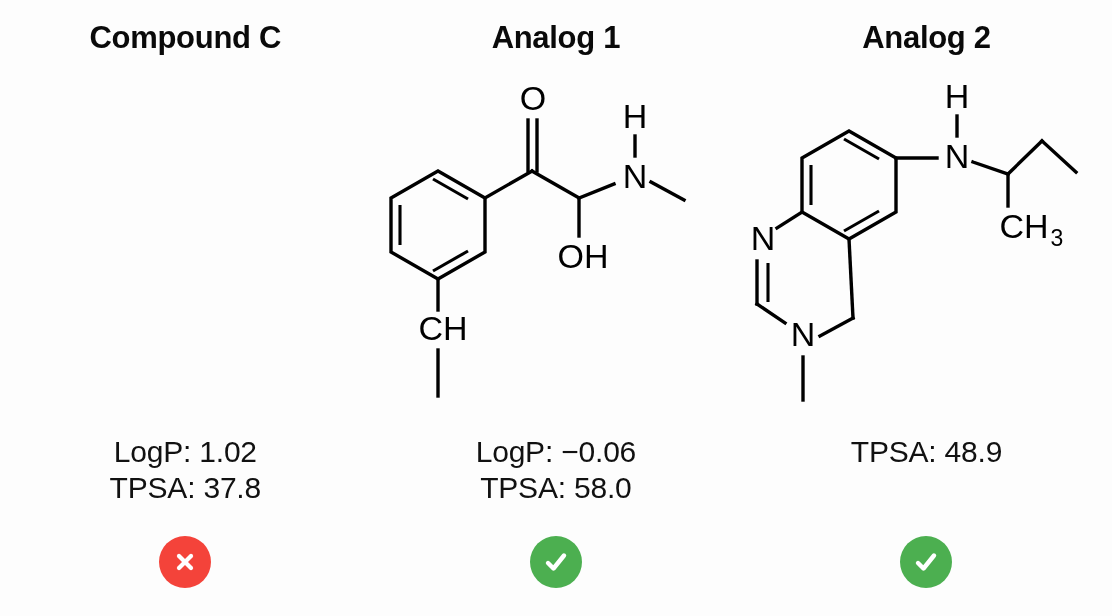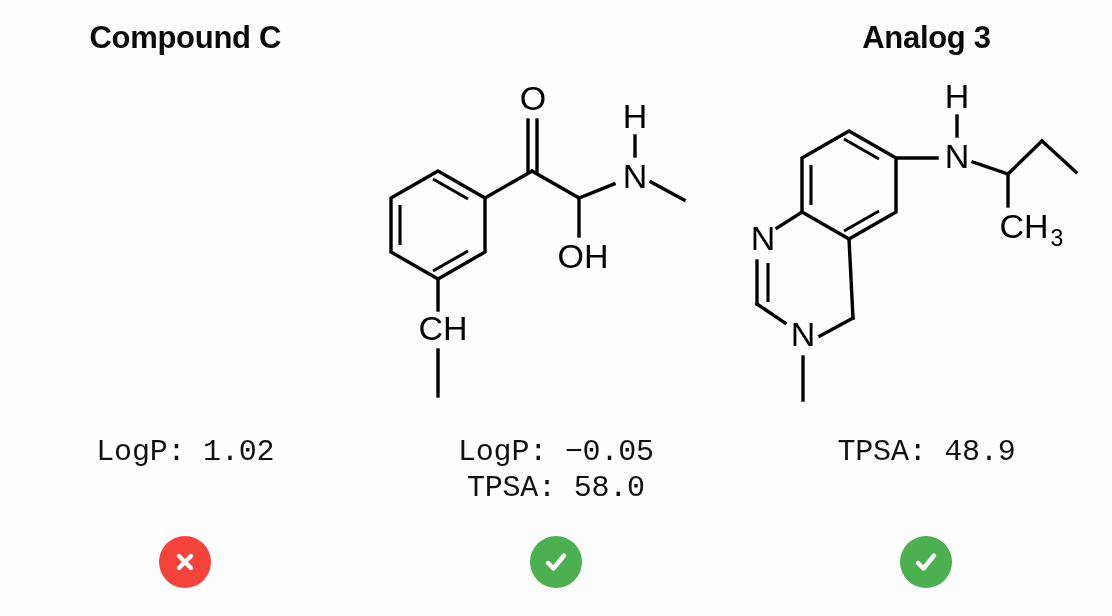--- a/index.html
+++ b/index.html
@@ -56,21 +56,20 @@
     left: 0;
     width: 370.6px;
     text-align: center;
   }
   .prop-line {
     font-size: 30px;
     line-height: 36px;
     color: #111111;
     letter-spacing: -0.2px;
     white-space: nowrap;
-    font-family: Liberation Mono, monospace;
   }
   .badge-wrap {
     position: absolute;
     top: 536px;
     left: 0;
     width: 370.6px;
     display: flex;
     justify-content: center;
   }
   .badge {
@@ -113,33 +112,35 @@
 <body>
 
 <div class="board">
 
   <div class="panel">
     <div class="panel-title">Compound C</div>
 
 
     <div class="props">
       <div class="prop-line">LogP: 1.02</div>
+      <div class="prop-line">TPSA: 37.8</div>
     </div>
 
     <div class="badge-wrap">
       <div class="badge" style="background:#f4433a">
         <svg width="30" height="30" viewBox="0 0 30 30">
           <line x1="9" y1="9" x2="21" y2="21" stroke="#ffffff" stroke-width="4.2" stroke-linecap="round"></line>
           <line x1="21" y1="9" x2="9" y2="21" stroke="#ffffff" stroke-width="4.2" stroke-linecap="round"></line>
         </svg>
       </div>
     </div>
   </div>
 
   <div class="panel">
+    <div class="panel-title">Analog 1</div>
 
     <div class="struct-wrap">
       <svg width="370" height="340" viewBox="0 0 370 340" aria-hidden="true">
 
         <g>
           <polygon class="mol-line" points="67,93 114,120 114,174 67,201 20,174 20,120"></polygon>
           <line class="mol-line-inner" x1="29" y1="127" x2="29" y2="167"></line>
           <line class="mol-line-inner" x1="62" y1="101" x2="97" y2="121"></line>
           <line class="mol-line-inner" x1="62" y1="193" x2="97" y2="173"></line>
         </g>
@@ -164,35 +165,35 @@
         <line class="mol-line" x1="280" y1="104" x2="313" y2="122"></line>
 
         <line class="mol-line" x1="67" y1="201" x2="67" y2="232"></line>
         <text class="atom-label" x="72" y="262" style="font-size:34px">CH</text>
 
         <line class="mol-line" x1="67" y1="272" x2="67" y2="318"></line>
       </svg>
     </div>
 
     <div class="props">
-      <div class="prop-line">LogP: −0.05</div>
+      <div class="prop-line">LogP: −0.06</div>
       <div class="prop-line">TPSA: 58.0</div>
     </div>
 
     <div class="badge-wrap">
       <div class="badge" style="background:#4caf50">
         <svg width="32" height="32" viewBox="0 0 32 32">
           <polyline points="8,17 13.5,22.5 24,9.5" fill="none" stroke="#ffffff" stroke-width="4.4" stroke-linecap="round" stroke-linejoin="round"></polyline>
         </svg>
       </div>
     </div>
   </div>
 
   <div class="panel">
-    <div class="panel-title">Analog 3</div>
+    <div class="panel-title">Analog 2</div>
 
     <div class="struct-wrap">
       <svg width="370" height="340" viewBox="0 0 370 340" aria-hidden="true">
 
         <g>
           <polygon class="mol-line" points="108,53 155,80 155,134 108,161 61,134 61,80"></polygon>
           <line class="mol-line-inner" x1="70" y1="87" x2="70" y2="127"></line>
           <line class="mol-line-inner" x1="103" y1="61" x2="138" y2="81"></line>
           <line class="mol-line-inner" x1="103" y1="153" x2="138" y2="133"></line>
         </g>

